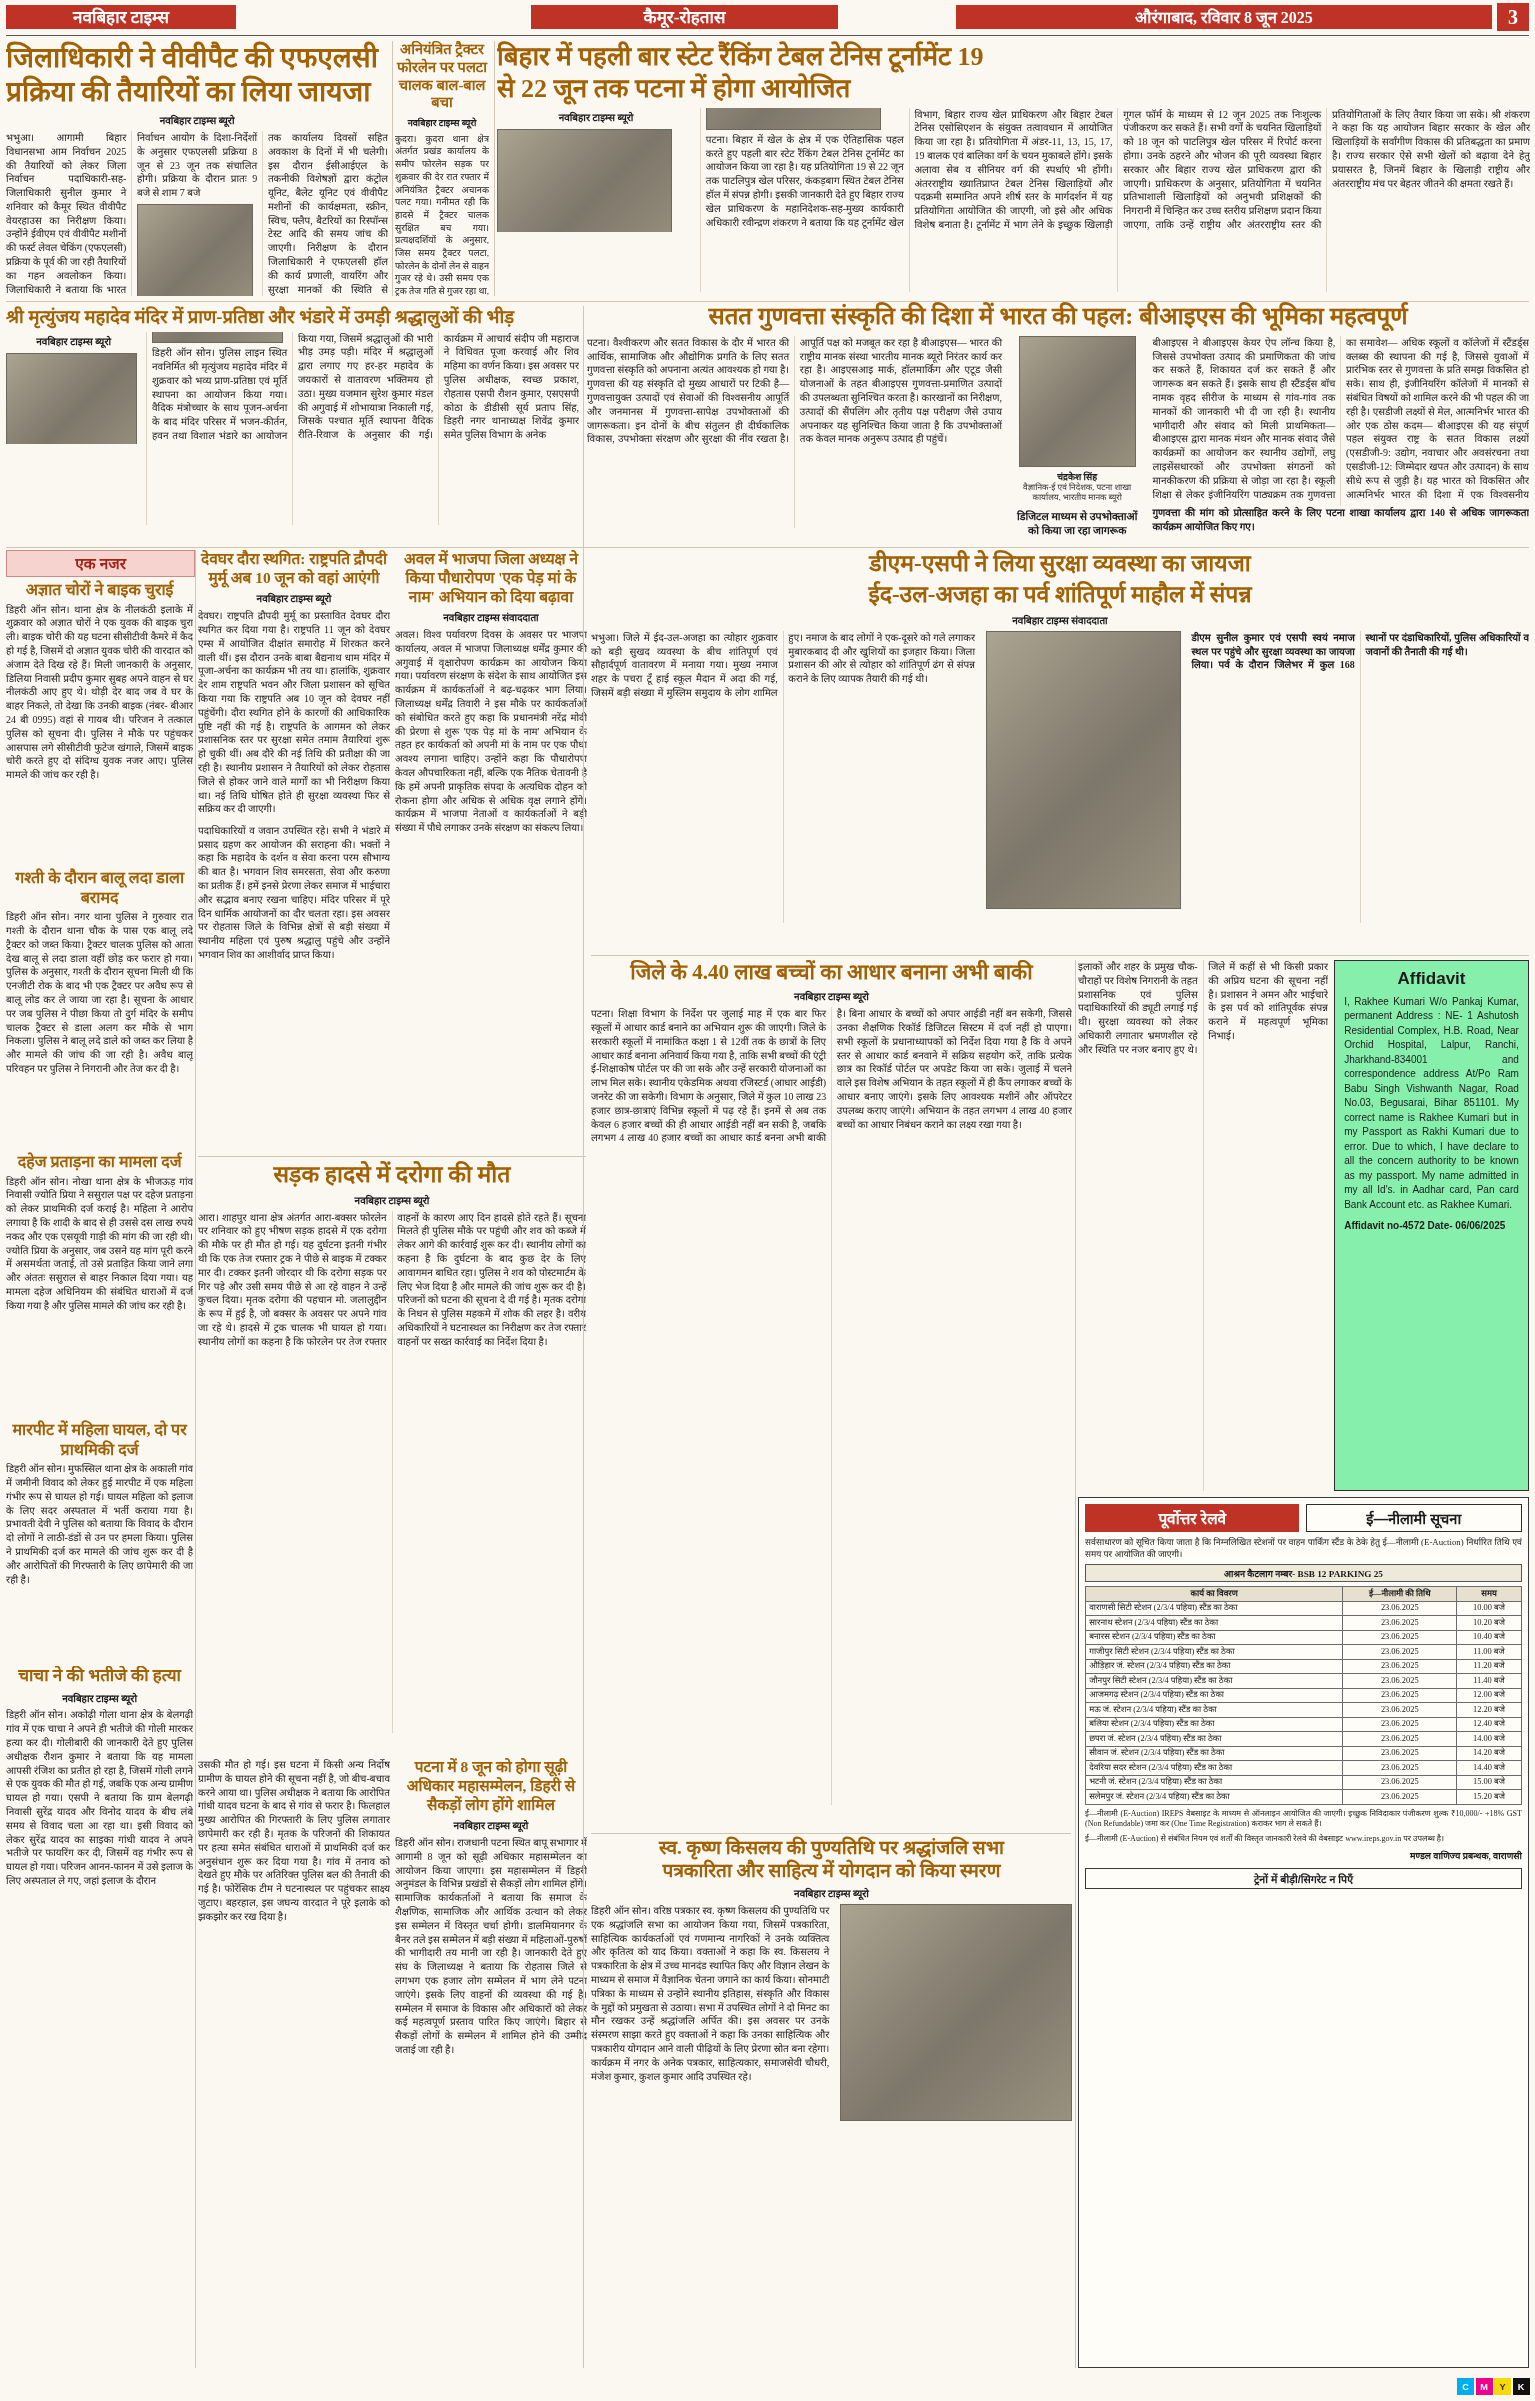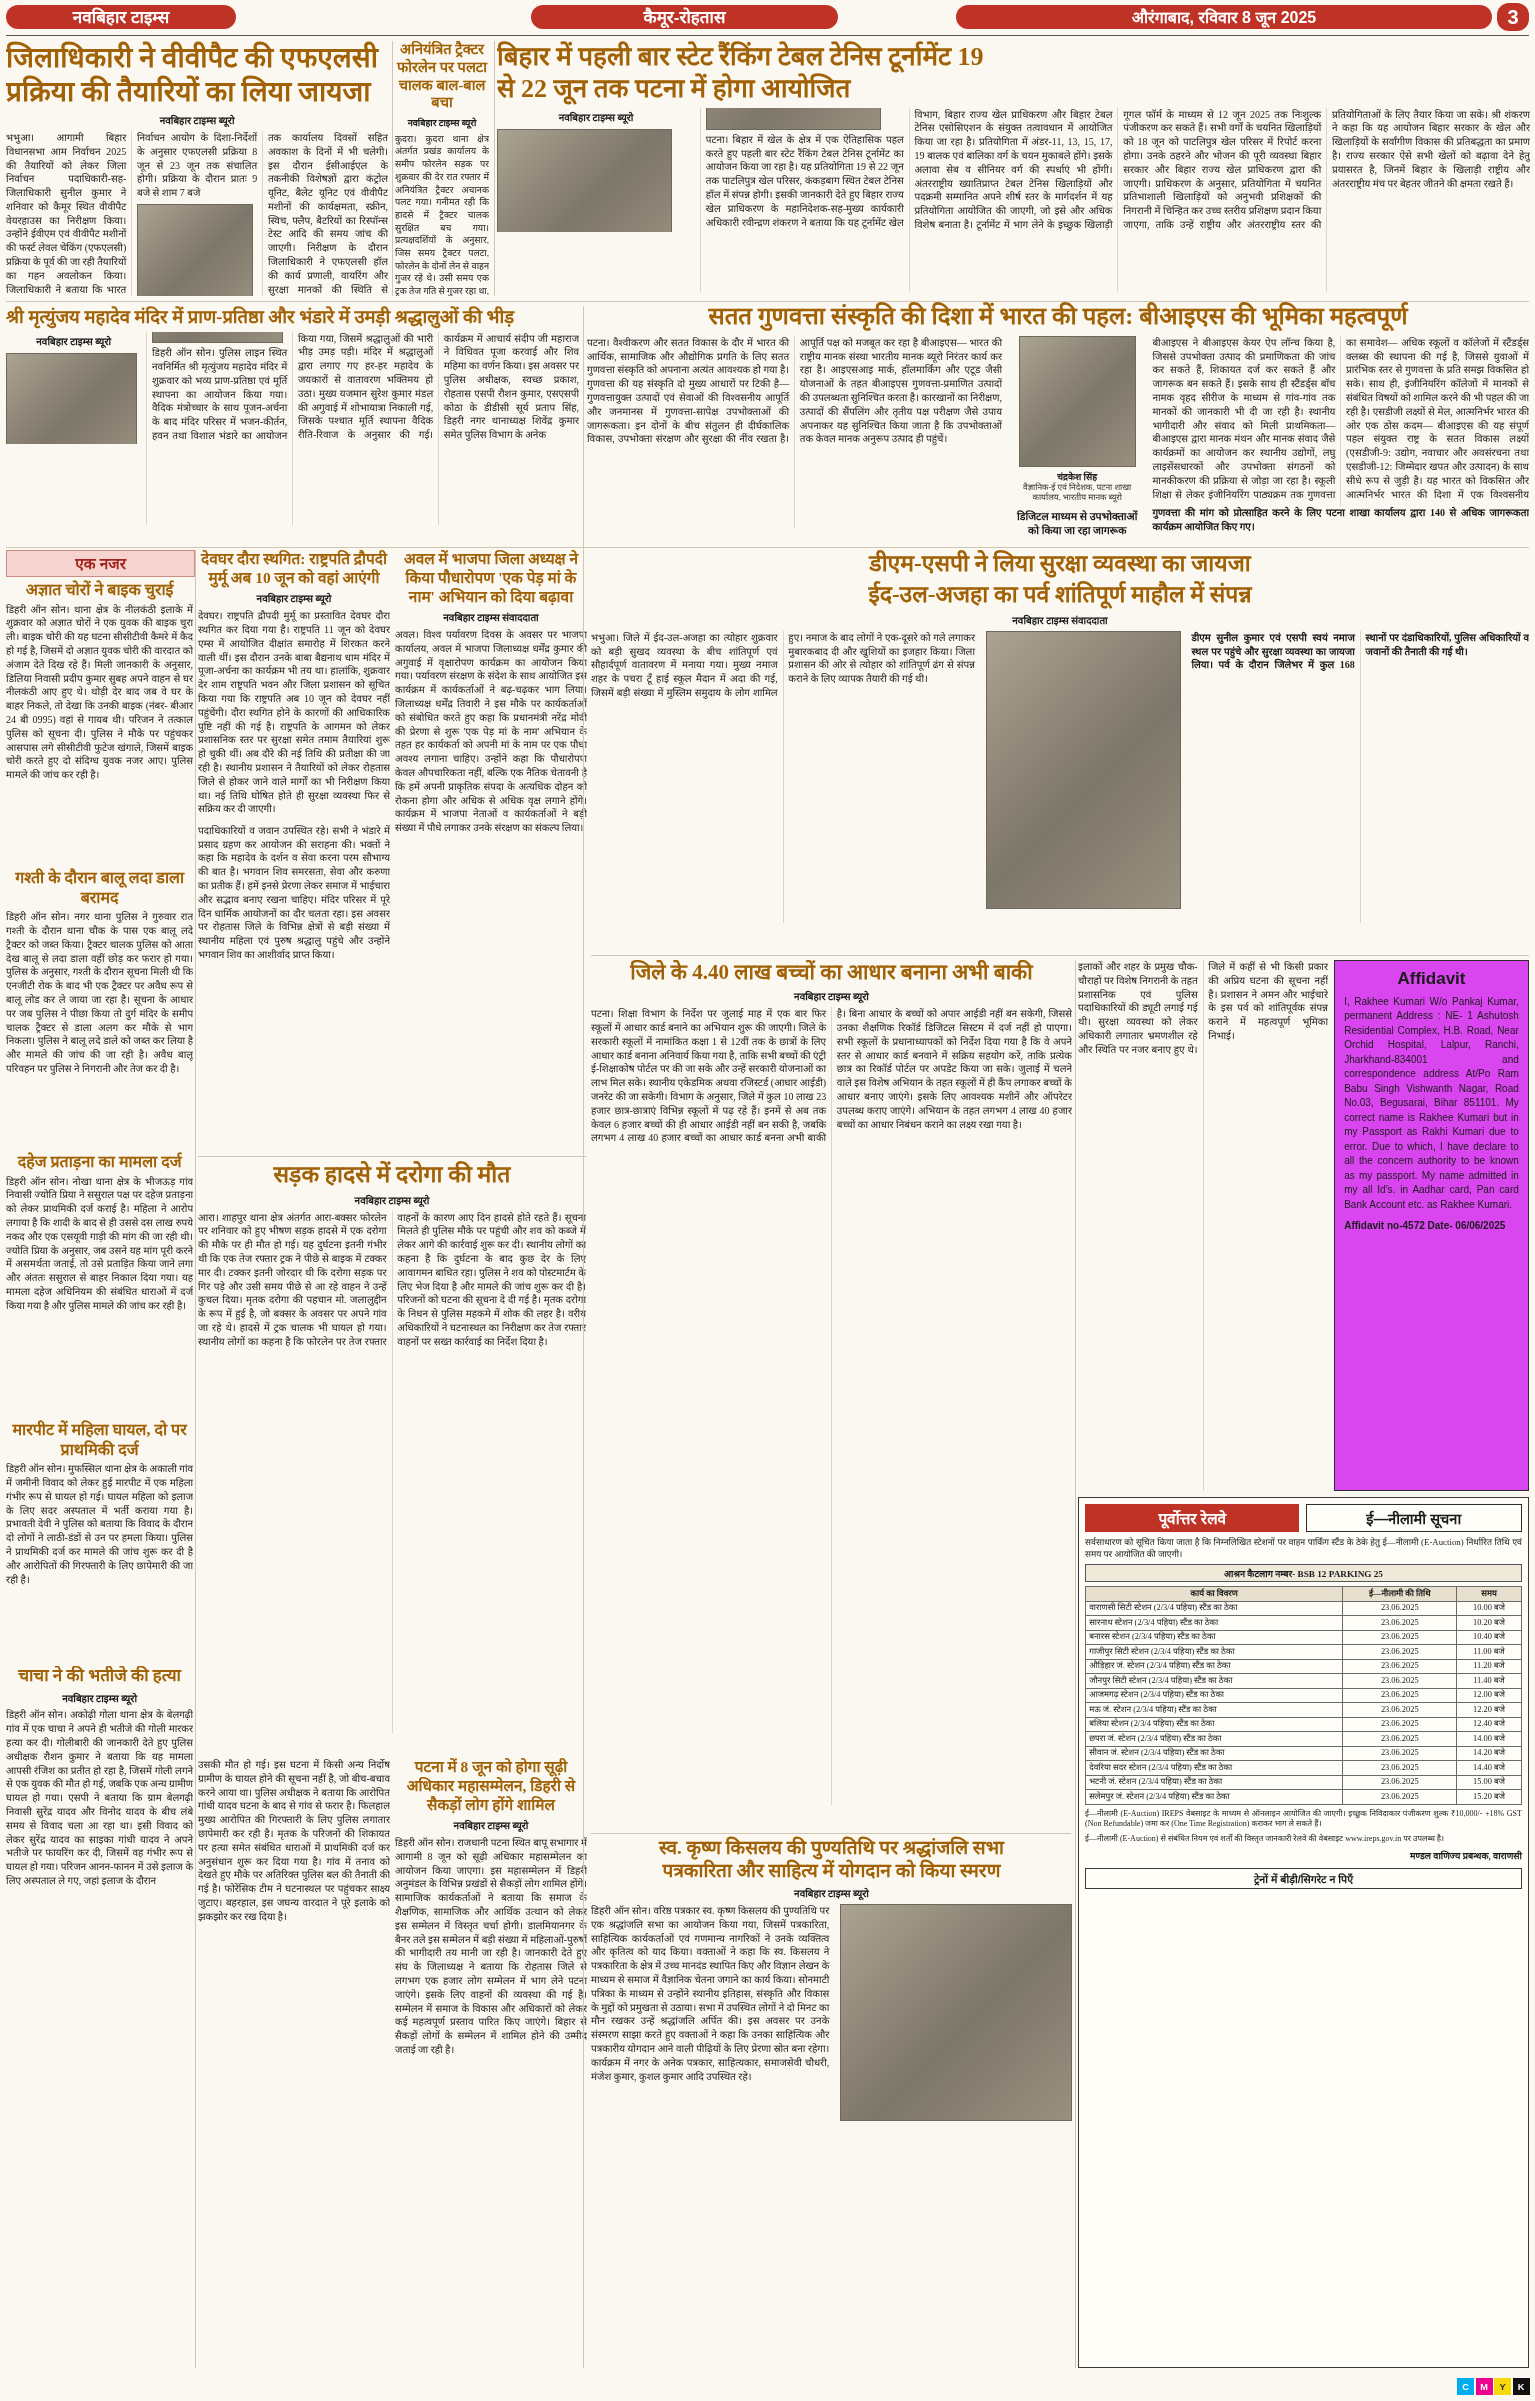--- a/index.html
+++ b/index.html
@@ -1,39 +1,39 @@
 <!DOCTYPE html>
 <html style="font-size:12.3px"><head>
 <meta charset="utf-8">
 <style>
   html,body{margin:0;padding:0;background:#dedacf;}
   .page{position:relative;width:1535px;height:2401px;background:#fbf8f1;margin:0 auto;
         font-family:"Liberation Serif",serif;color:#1b1b1b;overflow:hidden;}
   .mast{position:absolute;display:flex;align-items:center;justify-content:center;
-        font-family:Liberation Sans, sans-serif;font-weight:bold;border-radius:12px;}
+        font-family:Liberation Serif, serif;font-weight:bold;}
   .red{background:#bf3327;color:#fff;}
   .art{position:absolute;overflow:hidden;}
   .hl{font-weight:700;color:#a16207;line-height:1.22;margin:0 0 3.1px;}
   .ctr{text-align:center;}
   .by{font-size:10px;font-weight:700;text-align:center;margin:3.8px 0;}
   .bd{font-size:10px;line-height:1.38;text-align:justify;color:#1c1c1c;}
   .sm{font-size:9.2px;}
   .c2{column-count:2;column-gap:10.7px;column-rule:0.8px solid #ddd5c3;}
   .c3{column-count:3;column-gap:10.7px;column-rule:0.8px solid #ddd5c3;}
   .c4{column-count:4;column-gap:10.7px;column-rule:0.8px solid #ddd5c3;}
   .c5{column-count:5;column-gap:10.7px;column-rule:0.8px solid #ddd5c3;}
   .ph{background:linear-gradient(135deg,#aba491,#7d766a 55%,#98917f);border:0.8px solid #6d675c;}
   .cap{font-size:9.2px;font-weight:700;text-align:center;margin-top:3.1px;}
   .caprole{font-size:8.4px;text-align:center;line-height:1.25;color:#333;}
   .vline{position:absolute;width:0;border-left:0.8px solid #cfc7b4;}
   .hline{position:absolute;left:6.1px;right:6.1px;height:0;border-top:0.8px solid #cfc7b4;}
   .glance{background:#f6d3cf;color:#a2241a;border:0.8px solid #c98b84;
           font-family:"Liberation Sans",sans-serif;font-weight:bold;font-size:15.4px;
           display:flex;align-items:center;justify-content:center;}
-  .affbox{border:1.5px solid #2e2e2e;background:#d946ef;padding:7.7px 9.2px;
+  .affbox{border:1.5px solid #2e2e2e;background:#86efac;padding:7.7px 9.2px;
           font-family:"Liberation Sans",sans-serif;}
   .affbox .t{font-size:17px;font-weight:bold;text-align:center;margin-bottom:6.1px;}
   .affbox .b{font-size:10px;line-height:1.45;text-align:justify;}
   .affbox .f{font-size:10px;margin-top:7.7px;font-weight:bold;}
   .railbox{border:1.2px solid #3a3a3a;background:#fffdf8;padding:6.1px;}
   .railhead{display:flex;gap:6.1px;align-items:stretch;margin-bottom:4.6px;}
   .railorg{flex:1;background:#bf3327;color:#fff;font-family:"Liberation Sans",sans-serif;
            font-weight:bold;font-size:15.4px;display:flex;align-items:center;justify-content:center;padding:3.1px;}
   .railttl{flex:1;border:1.5px solid #2d2d2d;font-family:"Liberation Sans",sans-serif;
            font-weight:bold;font-size:14.6px;display:flex;align-items:center;justify-content:center;padding:3.1px;}

